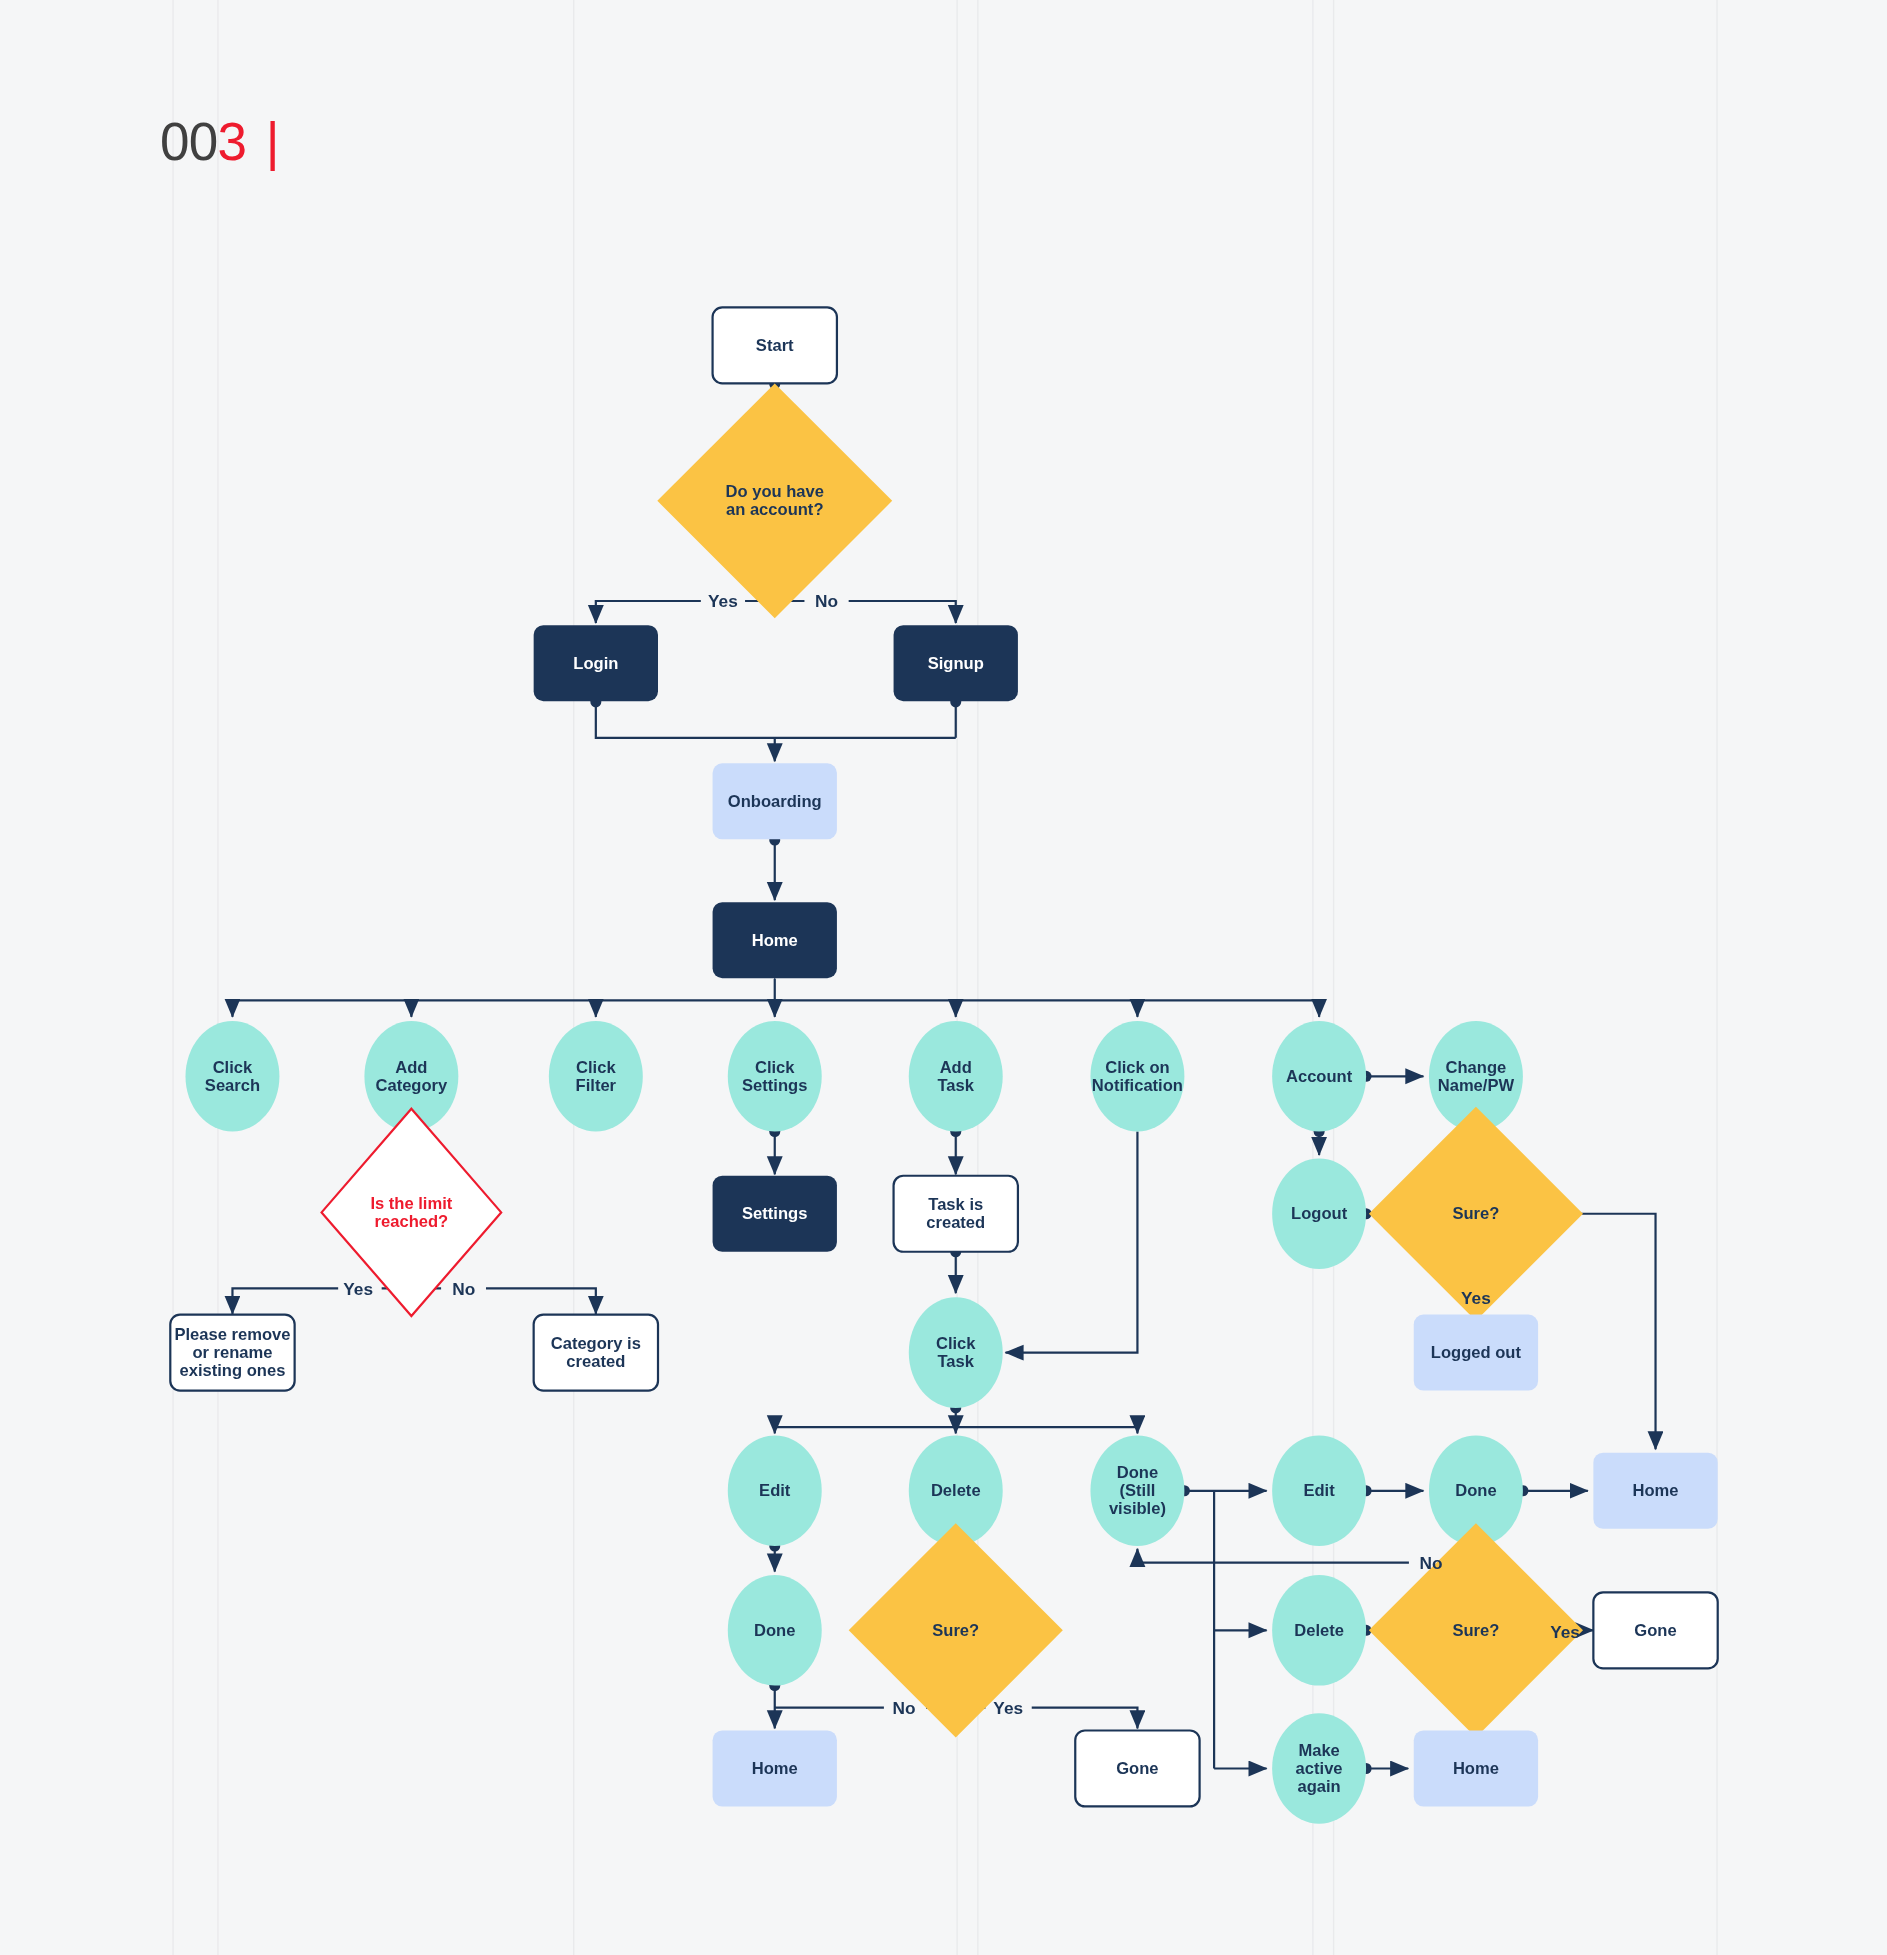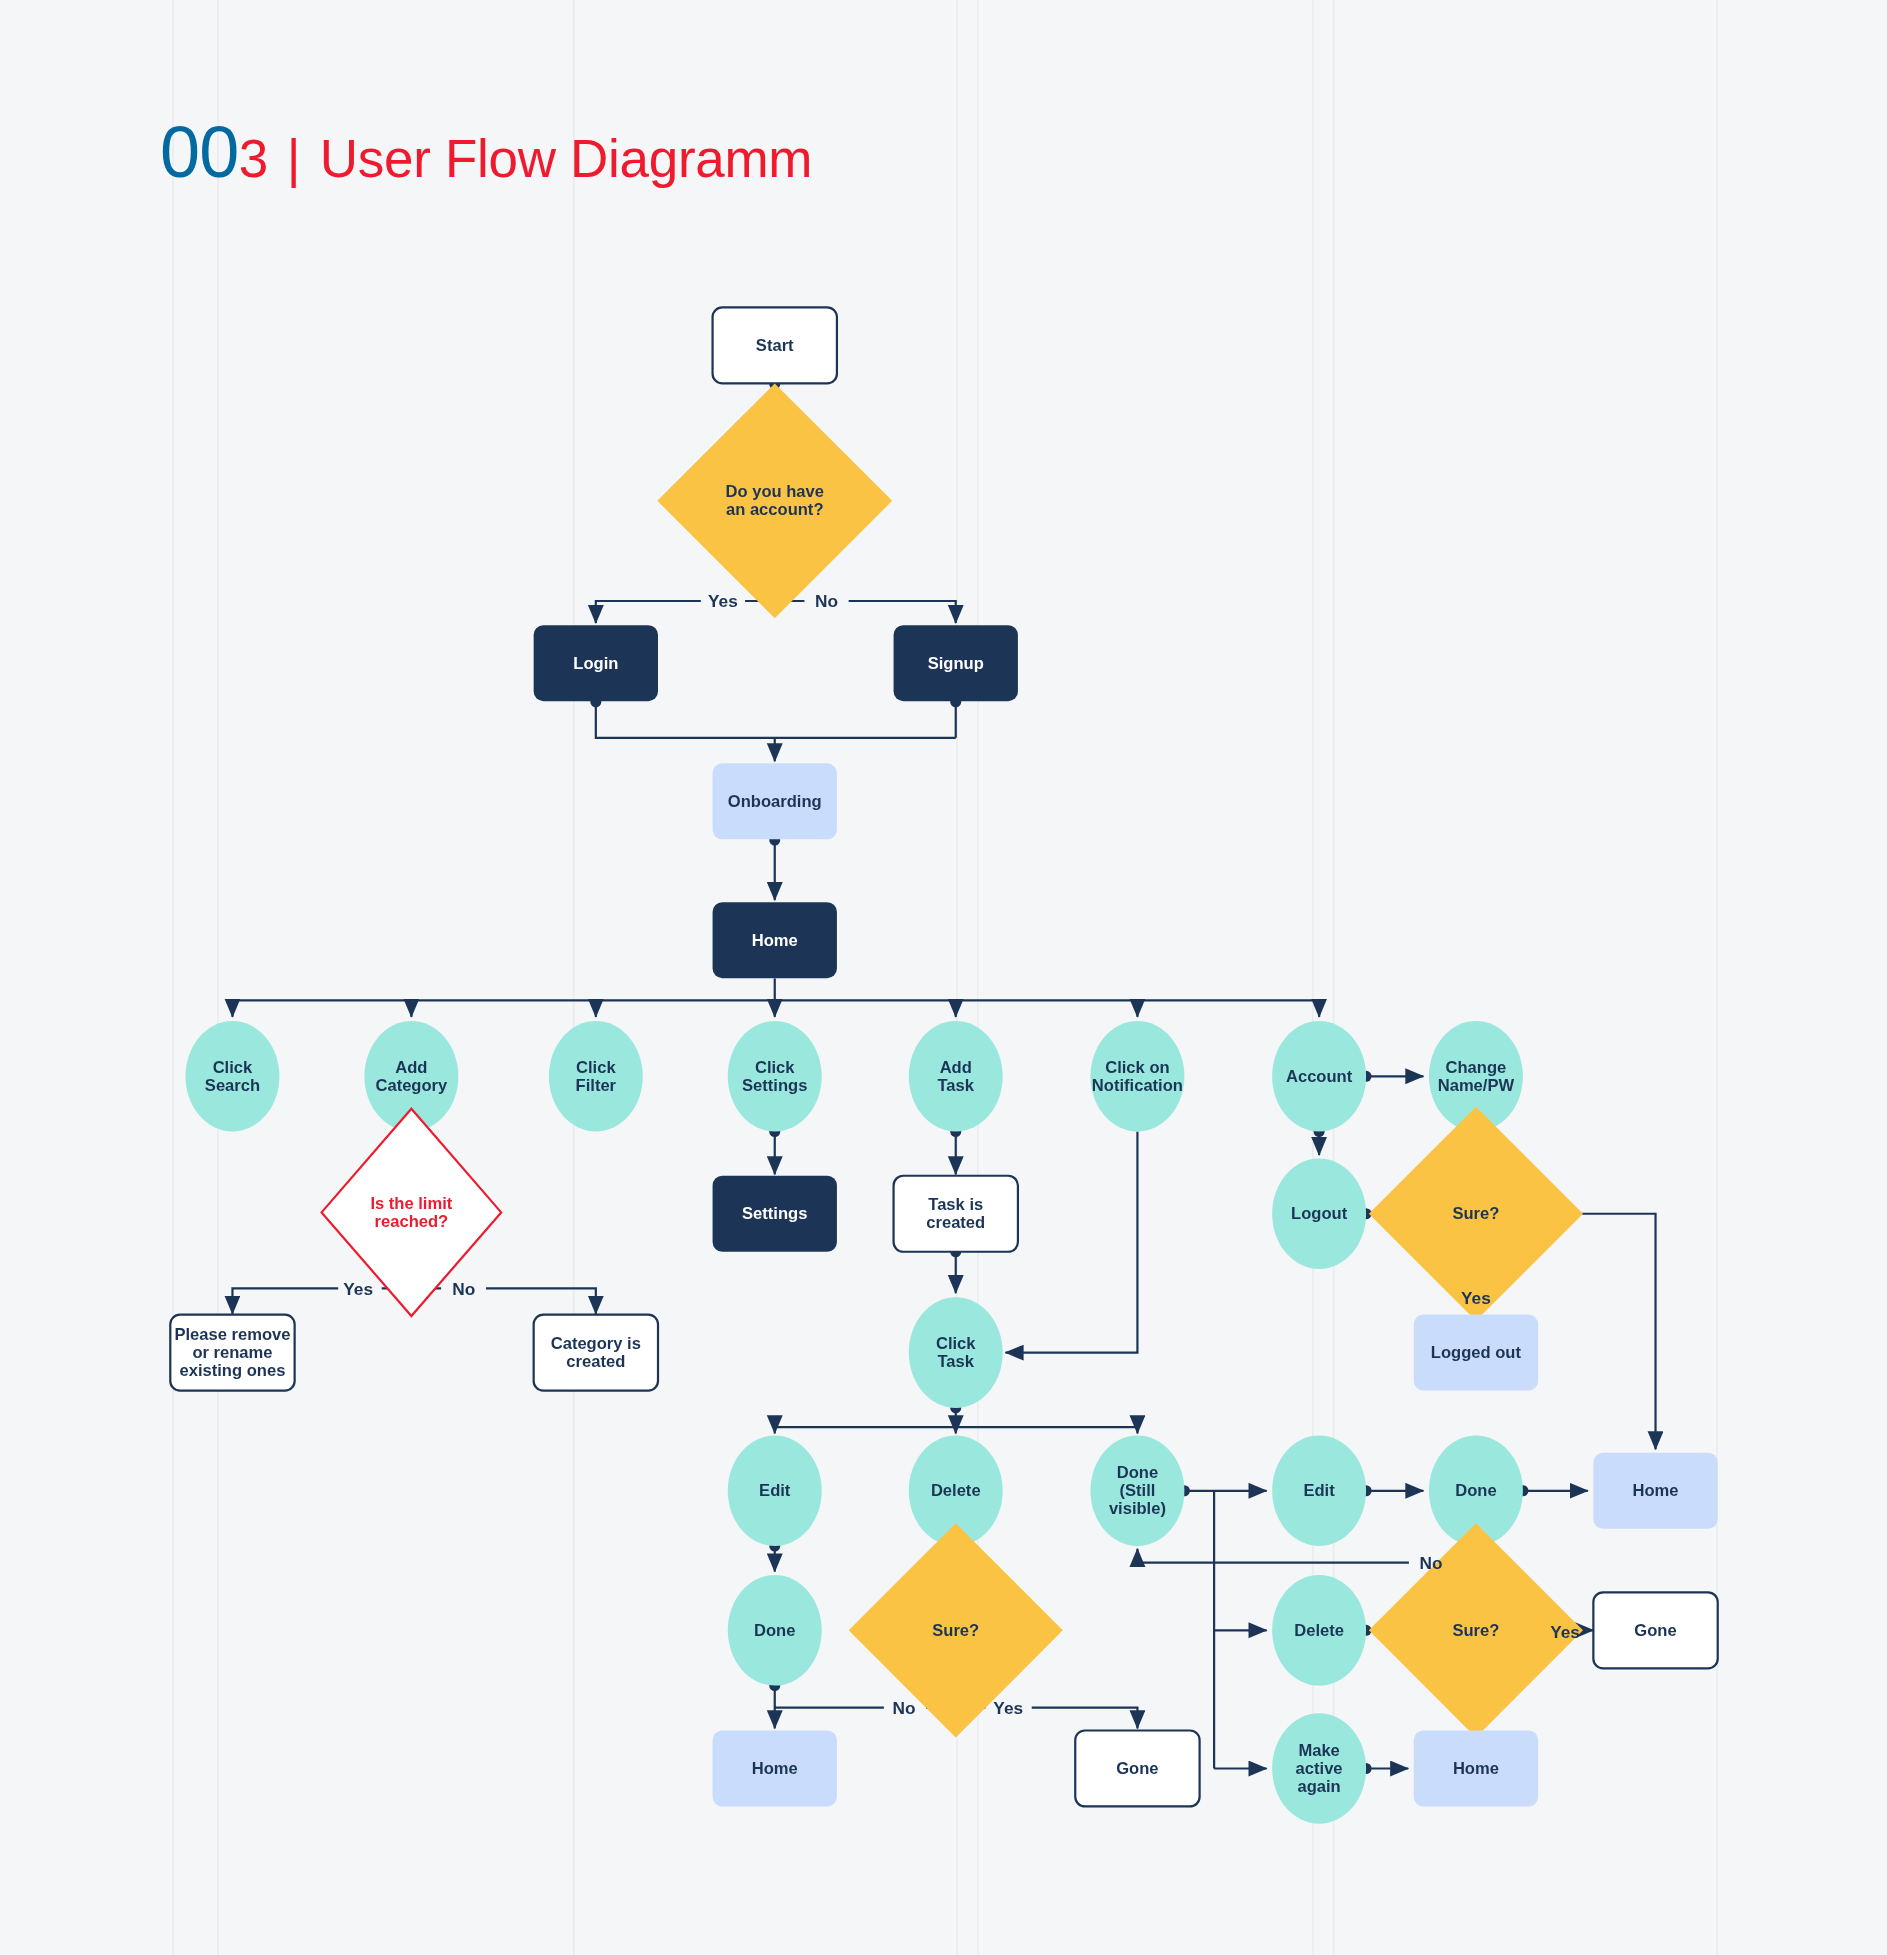--- a/index.html
+++ b/index.html
@@ -12,21 +12,21 @@
     position:relative;
   }
   #stage{position:absolute;left:0;top:0;width:1888px;height:1955px;}
   #guides{position:absolute;left:0;top:0;}
   #flow{position:absolute;left:0;top:0;}
   .title-wrap{
     position:absolute;left:160px;top:111px;
     display:flex;align-items:baseline;
     white-space:nowrap;
   }
-  .t-zeros{font-size:72px;color:#0369a1;font-weight:400;letter-spacing:-0.7px;}
+  .t-zeros{font-size:53px;color:#404040;font-weight:400;letter-spacing:-0.7px;}
   .t-num{font-size:53px;color:#ee1b2e;font-weight:400;letter-spacing:-0.7px;}
   .t-bar{font-size:53px;color:#ee1b2e;font-weight:300;margin:0 19.3px;}
   .t-text{font-size:53px;color:#ee1b2e;font-weight:400;letter-spacing:-0.3px;}
 
   text{font-family:"Liberation Sans", sans-serif;}
   .nlabel{font-size:24px;font-weight:bold;fill:#1c3557;}
   .nlabel-inv{font-size:24px;font-weight:bold;fill:#ffffff;}
   .nlabel-red{font-size:24px;font-weight:bold;fill:#ee1b2e;}
   .elabel{font-size:25px;font-weight:bold;fill:#1c3557;}
 </style>
@@ -45,21 +45,20 @@
       <line x1="1900" y1="0" x2="1900" y2="2830"></line>
       <line x1="1930" y1="0" x2="1930" y2="2830"></line>
       <line x1="2485" y1="0" x2="2485" y2="2830"></line>
     </g>
   </svg>
 
   <div class="title-wrap">
     <span class="t-zeros">00</span>
       <span class="t-num">3</span>
     <span class="t-bar">|</span>
-    <span class="t-text">User Flow Diagramm</span>
   </div>
 
   <svg id="flow" width="1888" height="1955" viewBox="0 0 2732 2830">
     <defs>
       <marker id="arr" markerWidth="10" markerHeight="10" refX="8.2" refY="3.6" orient="auto" markerUnits="strokeWidth">
         <path d="M0,0 L8.6,3.6 L0,7.2 z" fill="#1c3557"></path>
       </marker>
       <marker id="arrS" markerWidth="10" markerHeight="10" refX="8.2" refY="3.6" orient="auto" markerUnits="strokeWidth">
         <path d="M0,0 L8.6,3.6 L0,7.2 z" fill="#1c3557"></path>
       </marker>

